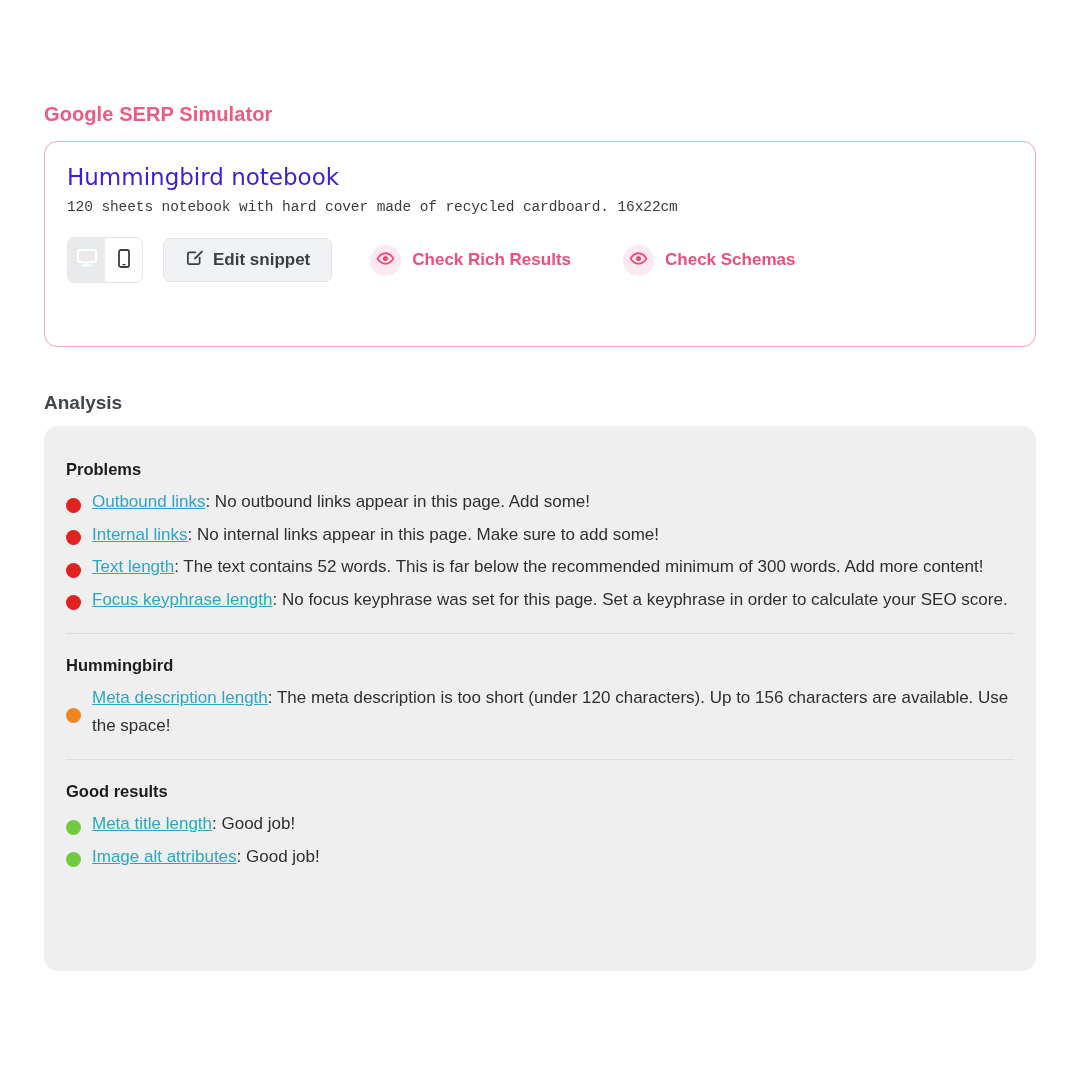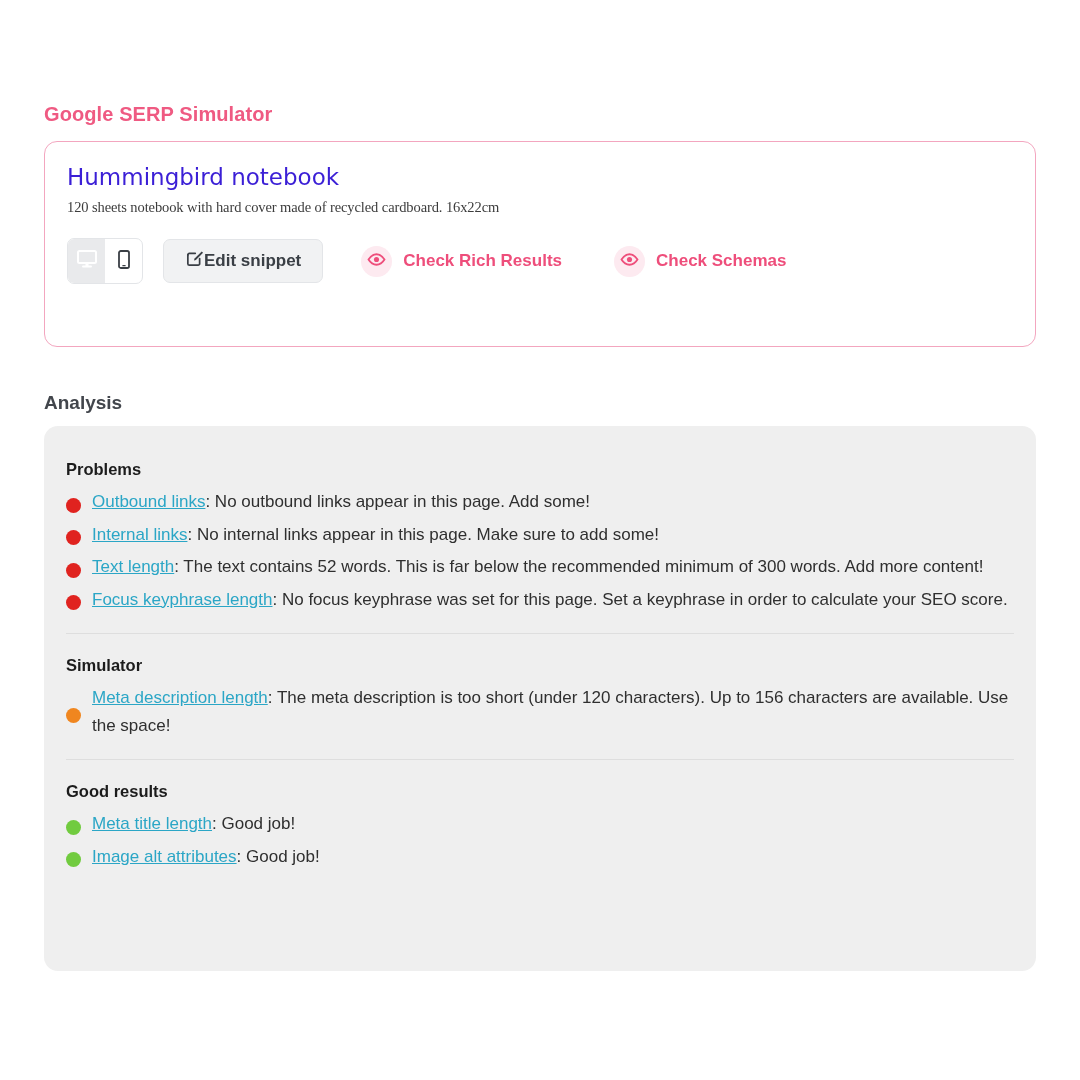--- a/index.html
+++ b/index.html
@@ -31,42 +31,42 @@
   .snip-title{
     font-family:"DejaVu Sans", sans-serif;
     font-size:23px;color:#3b1fd6;line-height:1.15;
     margin:0 0 9px 0;
   }
   .snip-url{
     font-family:"DejaVu Sans", sans-serif;
     font-size:14.5px;color:#18751f;margin:0 0 6px 0;letter-spacing:-.1px;
   }
   .snip-desc{
-    font-family:Liberation Serif, serif;
+    font-family:Liberation Mono, monospace;
     font-size:14.5px;color:#3c3c3c;margin:0;letter-spacing:-.1px;
   }
 
   .snip-actions{display:flex;align-items:center;margin-top:22px;}
 
   
   .device-toggle{
     display:flex;width:74px;height:44px;
     border:1px solid #e3e5e8;border-radius:7px;overflow:hidden;background:#fff;
   }
   .device-btn{
     width:37px;height:100%;
     display:flex;align-items:center;justify-content:center;
   }
   .device-btn.active{background:#e9eaec;}
 
   
   .edit-btn{
     margin-left:20px;
     height:44px;box-sizing:border-box;
-    display:flex;align-items:center;
+    display:flex;align-items:center;gap:9px;
     padding:0 21px;
     background:#f1f2f3;border:1px solid #e3e5e8;border-radius:7px;
     font-size:17px;font-weight:bold;color:#3a3f45;
     cursor:pointer;
   }
 
   
   .check-link{
     display:flex;align-items:center;gap:11px;
     margin-left:38px;text-decoration:none;
@@ -205,21 +205,21 @@
         </div>
         <div class="item">
           <span class="dot red"></span>
           <span class="item-text"><span class="item-link">Text length</span>: The text contains 52 words. This is far below the recommended minimum of 300 words. Add more content!</span>
         </div>
         <div class="item">
           <span class="dot red"></span>
           <span class="item-text"><span class="item-link">Focus keyphrase length</span>: No focus keyphrase was set for this page. Set a keyphrase in order to calculate your SEO score.</span>
         </div>
         <div class="divider"></div>
-        <div class="group-title">Simulator</div>
+        <div class="group-title">Hummingbird</div>
         <div class="item">
           <span class="dot orange"></span>
           <span class="item-text"><span class="item-link">Meta description length</span>: The meta description is too short (under 120 characters). Up to 156 characters are available. Use the space!</span>
         </div>
         <div class="divider"></div>
         <div class="group-title">Good results</div>
         <div class="item">
           <span class="dot green"></span>
           <span class="item-text"><span class="item-link">Meta title length</span>: Good job!</span>
         </div>

